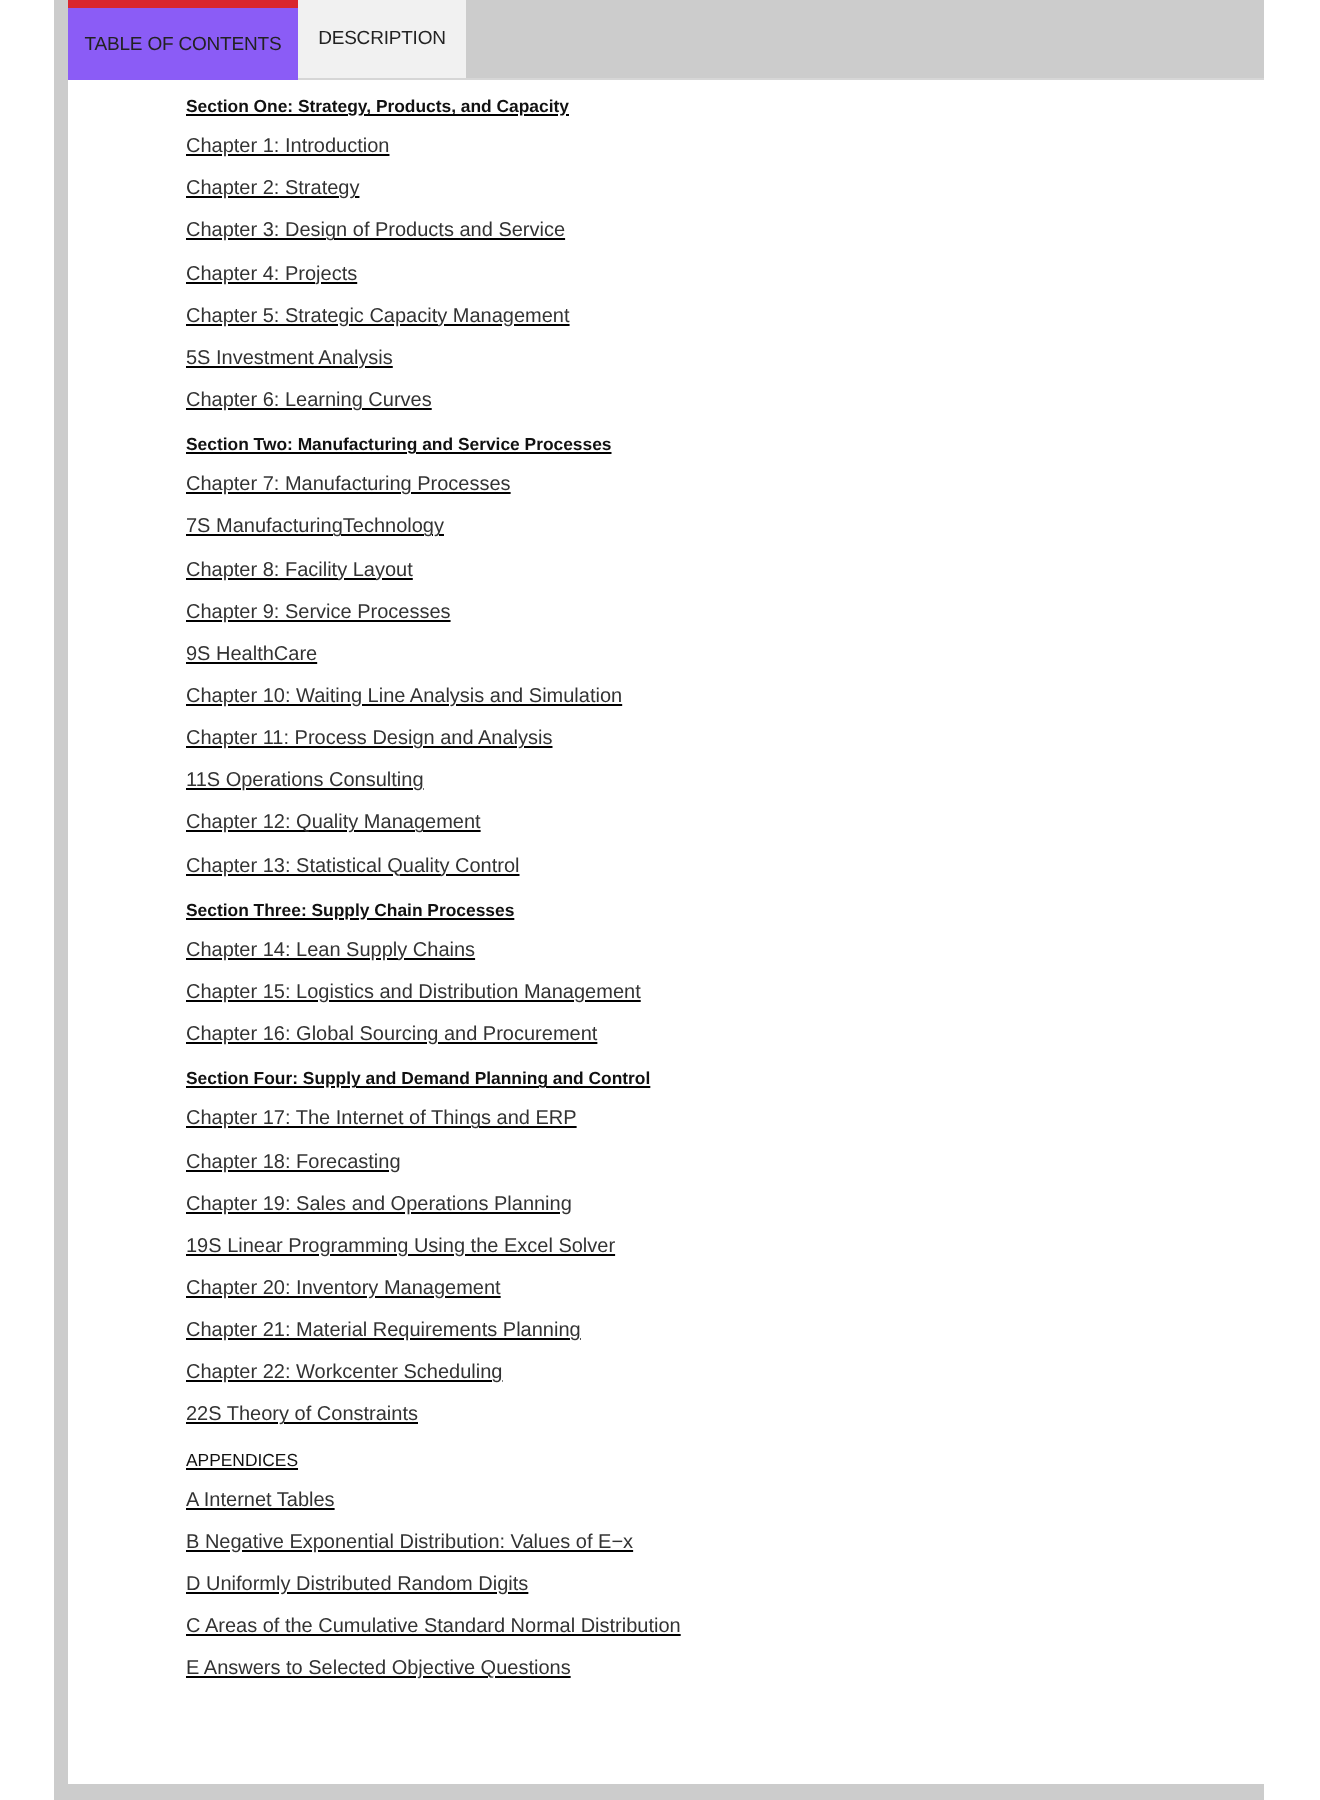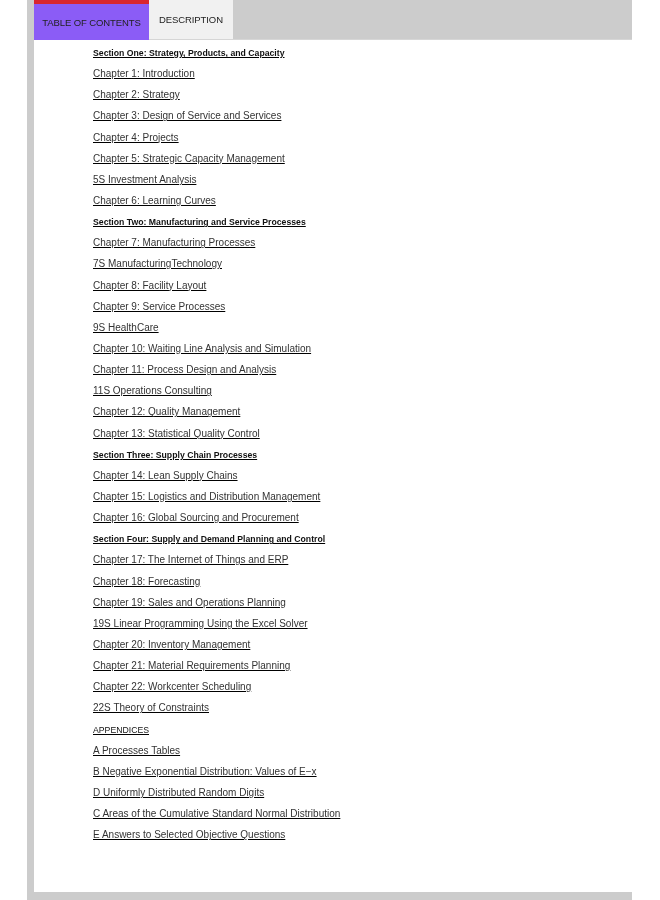--- a/index.html
+++ b/index.html
@@ -31,21 +31,21 @@
     </div>
     <div class="tab inactive">
       <span>DESCRIPTION</span>
     </div>
   </div>
 
   <ul class="toc" id="toc-list">
       <li class="heading">Section One: Strategy, Products, and Capacity</li>
       <li class="item">Chapter 1: Introduction</li>
       <li class="item">Chapter 2: Strategy</li>
-      <li class="item">Chapter 3: Design of Service and Services</li>
+      <li class="item">Chapter 3: Design of Products and Service</li>
       <li class="item">Chapter 4: Projects</li>
       <li class="item">Chapter 5: Strategic Capacity Management</li>
       <li class="item">5S Investment Analysis</li>
       <li class="item">Chapter 6: Learning Curves</li>
       <li class="heading">Section Two: Manufacturing and Service Processes</li>
       <li class="item">Chapter 7: Manufacturing Processes</li>
       <li class="item">7S ManufacturingTechnology</li>
       <li class="item">Chapter 8: Facility Layout</li>
       <li class="item">Chapter 9: Service Processes</li>
       <li class="item">9S HealthCare</li>
@@ -61,19 +61,19 @@
       <li class="heading">Section Four: Supply and Demand Planning and Control</li>
       <li class="item">Chapter 17: The Internet of Things and ERP</li>
       <li class="item">Chapter 18: Forecasting</li>
       <li class="item">Chapter 19: Sales and Operations Planning</li>
       <li class="item">19S Linear Programming Using the Excel Solver</li>
       <li class="item">Chapter 20: Inventory Management</li>
       <li class="item">Chapter 21: Material Requirements Planning</li>
       <li class="item">Chapter 22: Workcenter Scheduling</li>
       <li class="item">22S Theory of Constraints</li>
       <li class="heading" style="font-weight: normal;">APPENDICES</li>
-      <li class="item">A Processes Tables</li>
+      <li class="item">A Internet Tables</li>
       <li class="item">B Negative Exponential Distribution: Values of E−x</li>
       <li class="item">D Uniformly Distributed Random Digits</li>
       <li class="item">C Areas of the Cumulative Standard Normal Distribution</li>
       <li class="item">E Answers to Selected Objective Questions</li>
     </ul>
 </div>
 
 </body></html>

